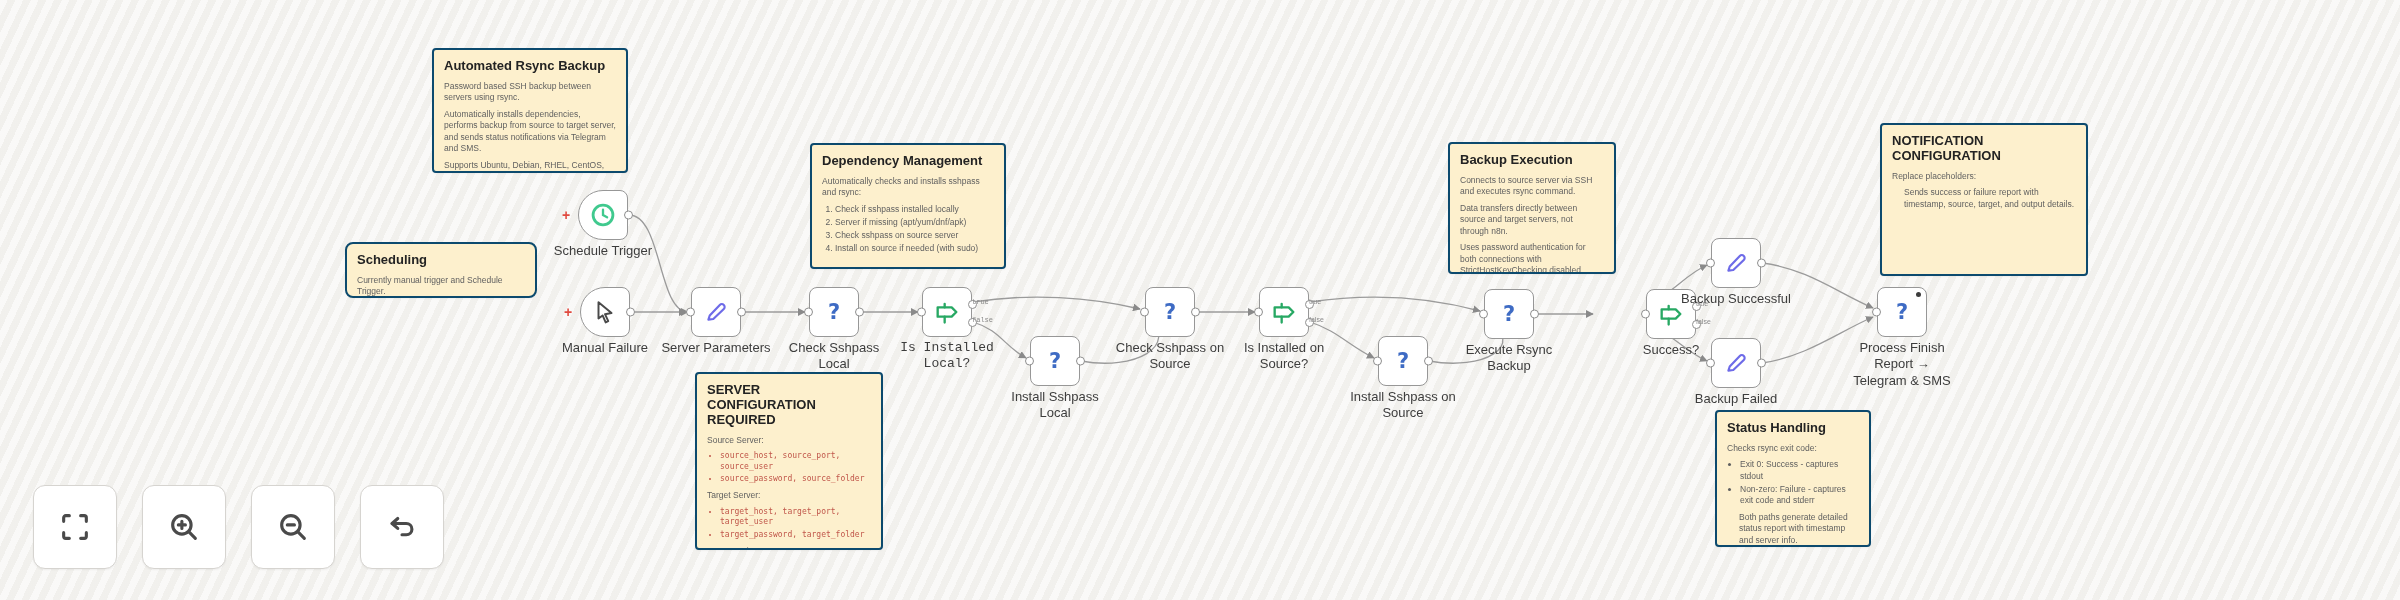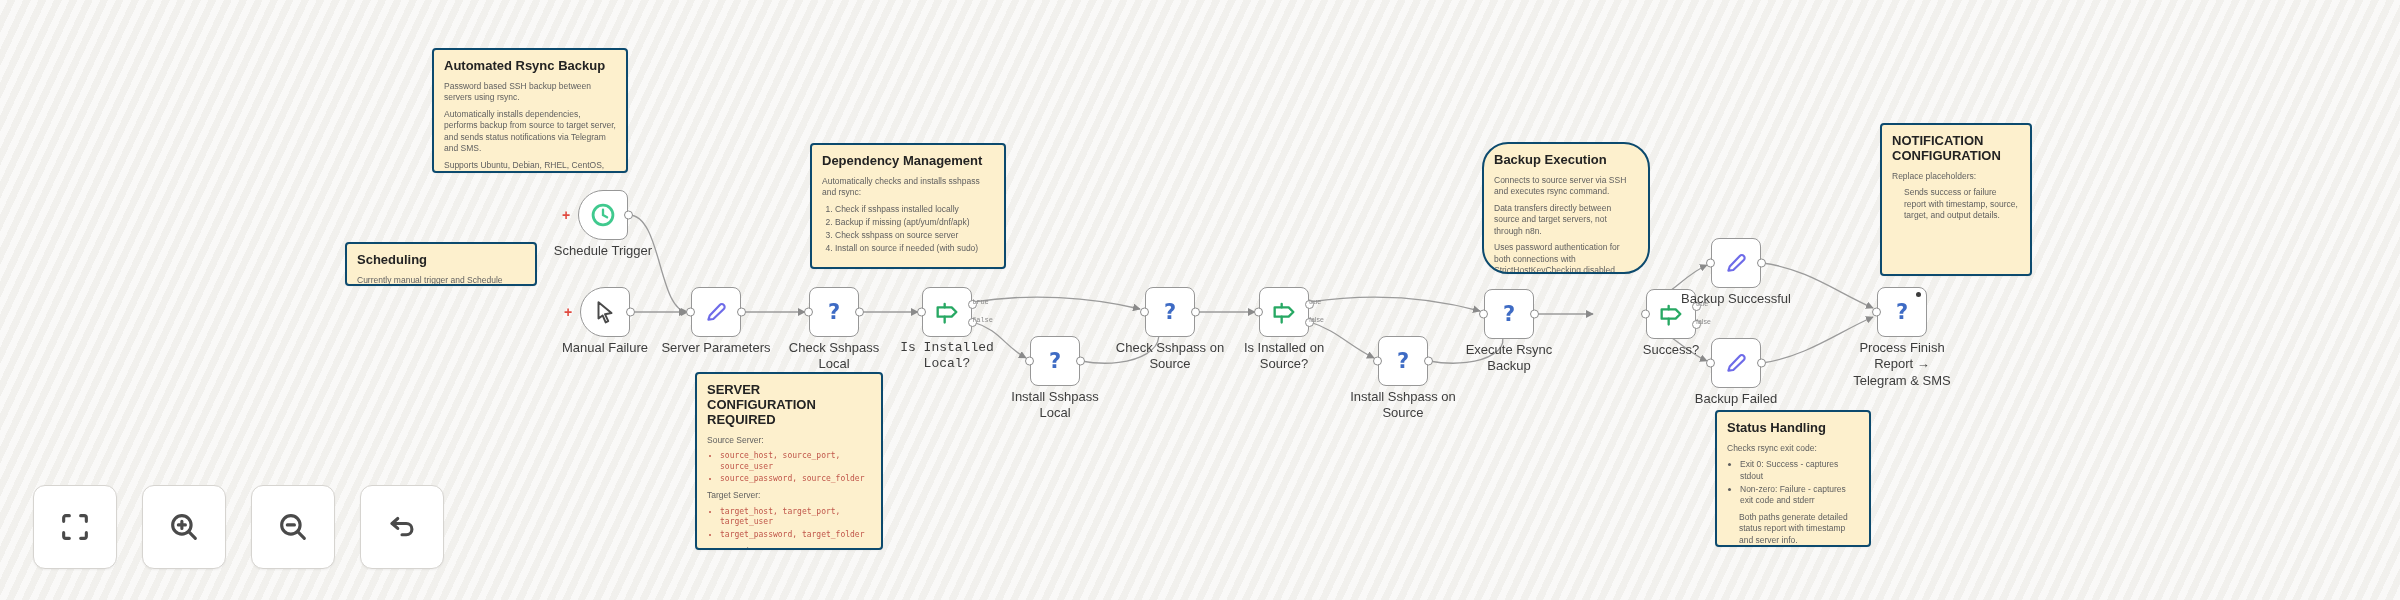--- a/index.html
+++ b/index.html
@@ -97,31 +97,31 @@
   </g>
 </svg>
 
 <div class="note" style="left:432px;top:48px;width:196px;height:125px;">
   <h3>Automated Rsync Backup</h3>
   <p>Password based SSH backup between servers using rsync.</p>
   <p>Automatically installs dependencies, performs backup from source to target server, and sends status notifications via Telegram and SMS.</p>
   <p>Supports Ubuntu, Debian, RHEL, CentOS, and Alpine.</p>
 </div>
 
-<div class="note" style="left:345px;top:242px;width:192px;height:44px;">
+<div class="note" style="left:345px;top:242px;width:192px;height:56px;border-radius:8px;">
   <h3>Scheduling</h3>
   <p>Currently manual trigger and Schedule Trigger.</p>
 </div>
 
 <div class="note" style="left:810px;top:143px;width:196px;height:126px;">
   <h3>Dependency Management</h3>
   <p>Automatically checks and installs sshpass and rsync:</p>
   <ol>
     <li>Check if sshpass installed locally</li>
-    <li>Backup if missing (apt/yum/dnf/apk)</li>
+    <li>Server if missing (apt/yum/dnf/apk)</li>
     <li>Check sshpass on source server</li>
     <li>Install on source if needed (with sudo)</li>
   </ol>
 
 </div>
 
 <div class="note" style="left:695px;top:372px;width:188px;height:178px;">
   <h3>SERVER CONFIGURATION REQUIRED</h3>
   <p class="grp-label">Source Server:</p>
   <ul>
@@ -133,28 +133,28 @@
     <li class="code">target_host, target_port, target_user</li>
     <li class="code">target_password, target_folder</li>
   </ul>
   <p class="grp-label">Rsync Options:</p>
   <ul>
     <li><span>Default:</span> <span class="code">-avz --delete</span></li>
 
   </ul>
 </div>
 
-<div class="note" style="left:1482px;top:142px;width:168px;height:132px;border-radius:26px;">
+<div class="note" style="left:1448px;top:142px;width:168px;height:132px;">
   <h3>Backup Execution</h3>
   <p>Connects to source server via SSH and executes rsync command.</p>
   <p>Data transfers directly between source and target servers, not through n8n.</p>
   <p>Uses password authentication for both connections with StrictHostKeyChecking disabled.</p>
 </div>
 
-<div class="note" style="left:1880px;top:123px;width:152px;height:153px;">
+<div class="note" style="left:1880px;top:123px;width:208px;height:153px;">
   <h3>NOTIFICATION CONFIGURATION</h3>
   <p>Replace placeholders:</p>
   <p class="indent">Sends success or failure report with timestamp, source, target, and output details.</p>
 </div>
 
 <div class="note" style="left:1715px;top:410px;width:156px;height:137px;">
   <h3>Status Handling</h3>
   <p>Checks rsync exit code:</p>
   <ul>
     <li>Exit 0: Success - captures stdout</li>

